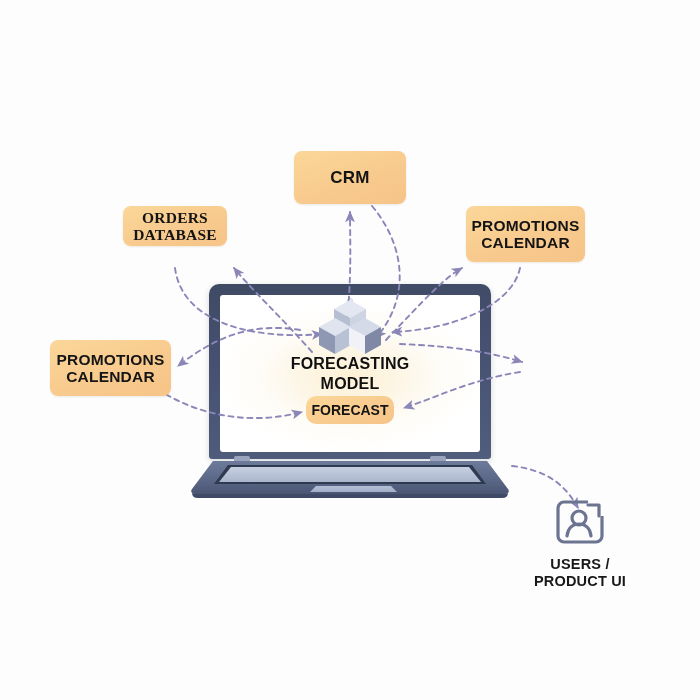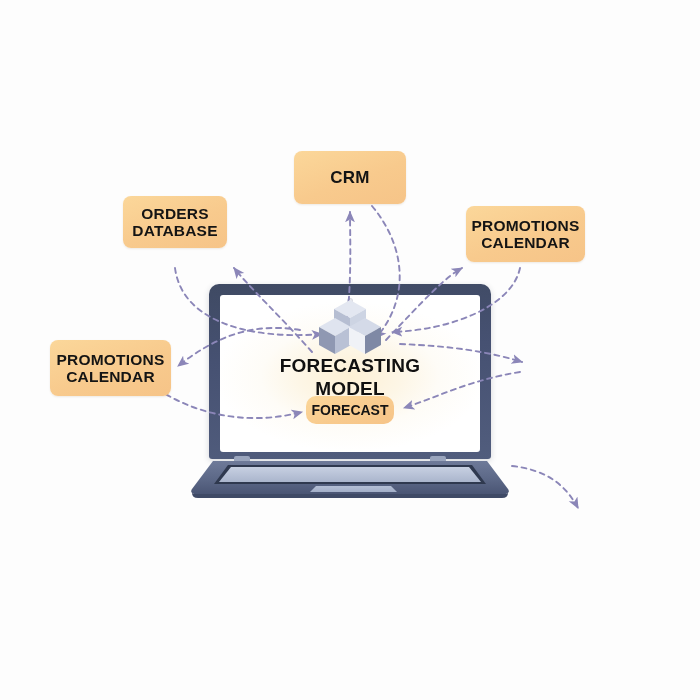--- a/index.html
+++ b/index.html
@@ -41,21 +41,21 @@
     letter-spacing: 0.2px;
     line-height: 1.12;
     z-index: 8;
     box-shadow: 0 1px 2px rgba(120,90,40,0.12);
   }
   .src-box .lbl {
     padding: 0 6px;
     white-space: pre-line;
   }
   #box-crm       { left: 294px; top: 151px; width: 112px; height: 53px; font-size: 17px; text-align: right; }
-  #box-orders    { left: 123px; top: 196px; width: 104px; height: 52px; font-size: 15.5px; }
+  #box-orders    { left: 123px; top: 206px; width: 104px; height: 40px; font-size: 15.5px; font-family: Liberation Serif, serif; }
   #box-promo-r   { left: 466px; top: 206px; width: 119px; height: 56px; font-size: 15.5px; }
   #box-promo-l   { left: 50px;  top: 340px; width: 121px; height: 56px; font-size: 15.5px; }
   #box-external  { left: 529px; top: 340px; width: 119px; height: 56px; font-size: 15.5px; }
 
   
   #laptop {
     position: absolute;
     left: 186px;
     top: 284px;
     width: 328px;
@@ -120,21 +120,21 @@
     margin-left: -31px;
     width: 62px;
     height: 58px;
   }
   #model-title {
     position: absolute;
     left: 0;
     top: 70px;
     width: 100%;
     text-align: center;
-    font-size: 19px;
+    font-size: 16px;
     font-weight: bold;
     color: #101010;
     line-height: 1.22;
     letter-spacing: 0.2px;
     white-space: pre-line;
   }
   #box-forecast {
     position: absolute;
     left: 50%;
     margin-left: -44px;
@@ -289,14 +289,25 @@
     <span class="lbl">PROMOTIONS
 CALENDAR</span>
   </div>
 
   <div class="src-box" id="box-promo-l">
     <span class="lbl">PROMOTIONS
 CALENDAR</span>
   </div>
 
 
+  <div id="users-node">
+    <svg id="users-icon" viewBox="0 0 52 52">
+      <rect x="4" y="6" width="44" height="40" rx="6" ry="6" fill="none" stroke="#6b7490" stroke-width="3.2"></rect>
+      <path d="M34 6 L44 6 A4 4 0 0 1 48 10 L48 20" fill="none" stroke="#fdfdfd" stroke-width="6"></path>
+      <path d="M34 9 L45 9 M45 9 L45 20" fill="none" stroke="#6b7490" stroke-width="3.2" stroke-linecap="round"></path>
+      <circle cx="25" cy="22" r="7" fill="none" stroke="#6b7490" stroke-width="3.2"></circle>
+      <path d="M13 40 C14 31 19.5 28 25 28 C30.5 28 36 31 37 40" fill="none" stroke="#6b7490" stroke-width="3.2" stroke-linecap="round"></path>
+    </svg>
+    <div id="users-label">USERS /
+PRODUCT UI</div>
+  </div>
 
 </div>
 
 </body></html>

